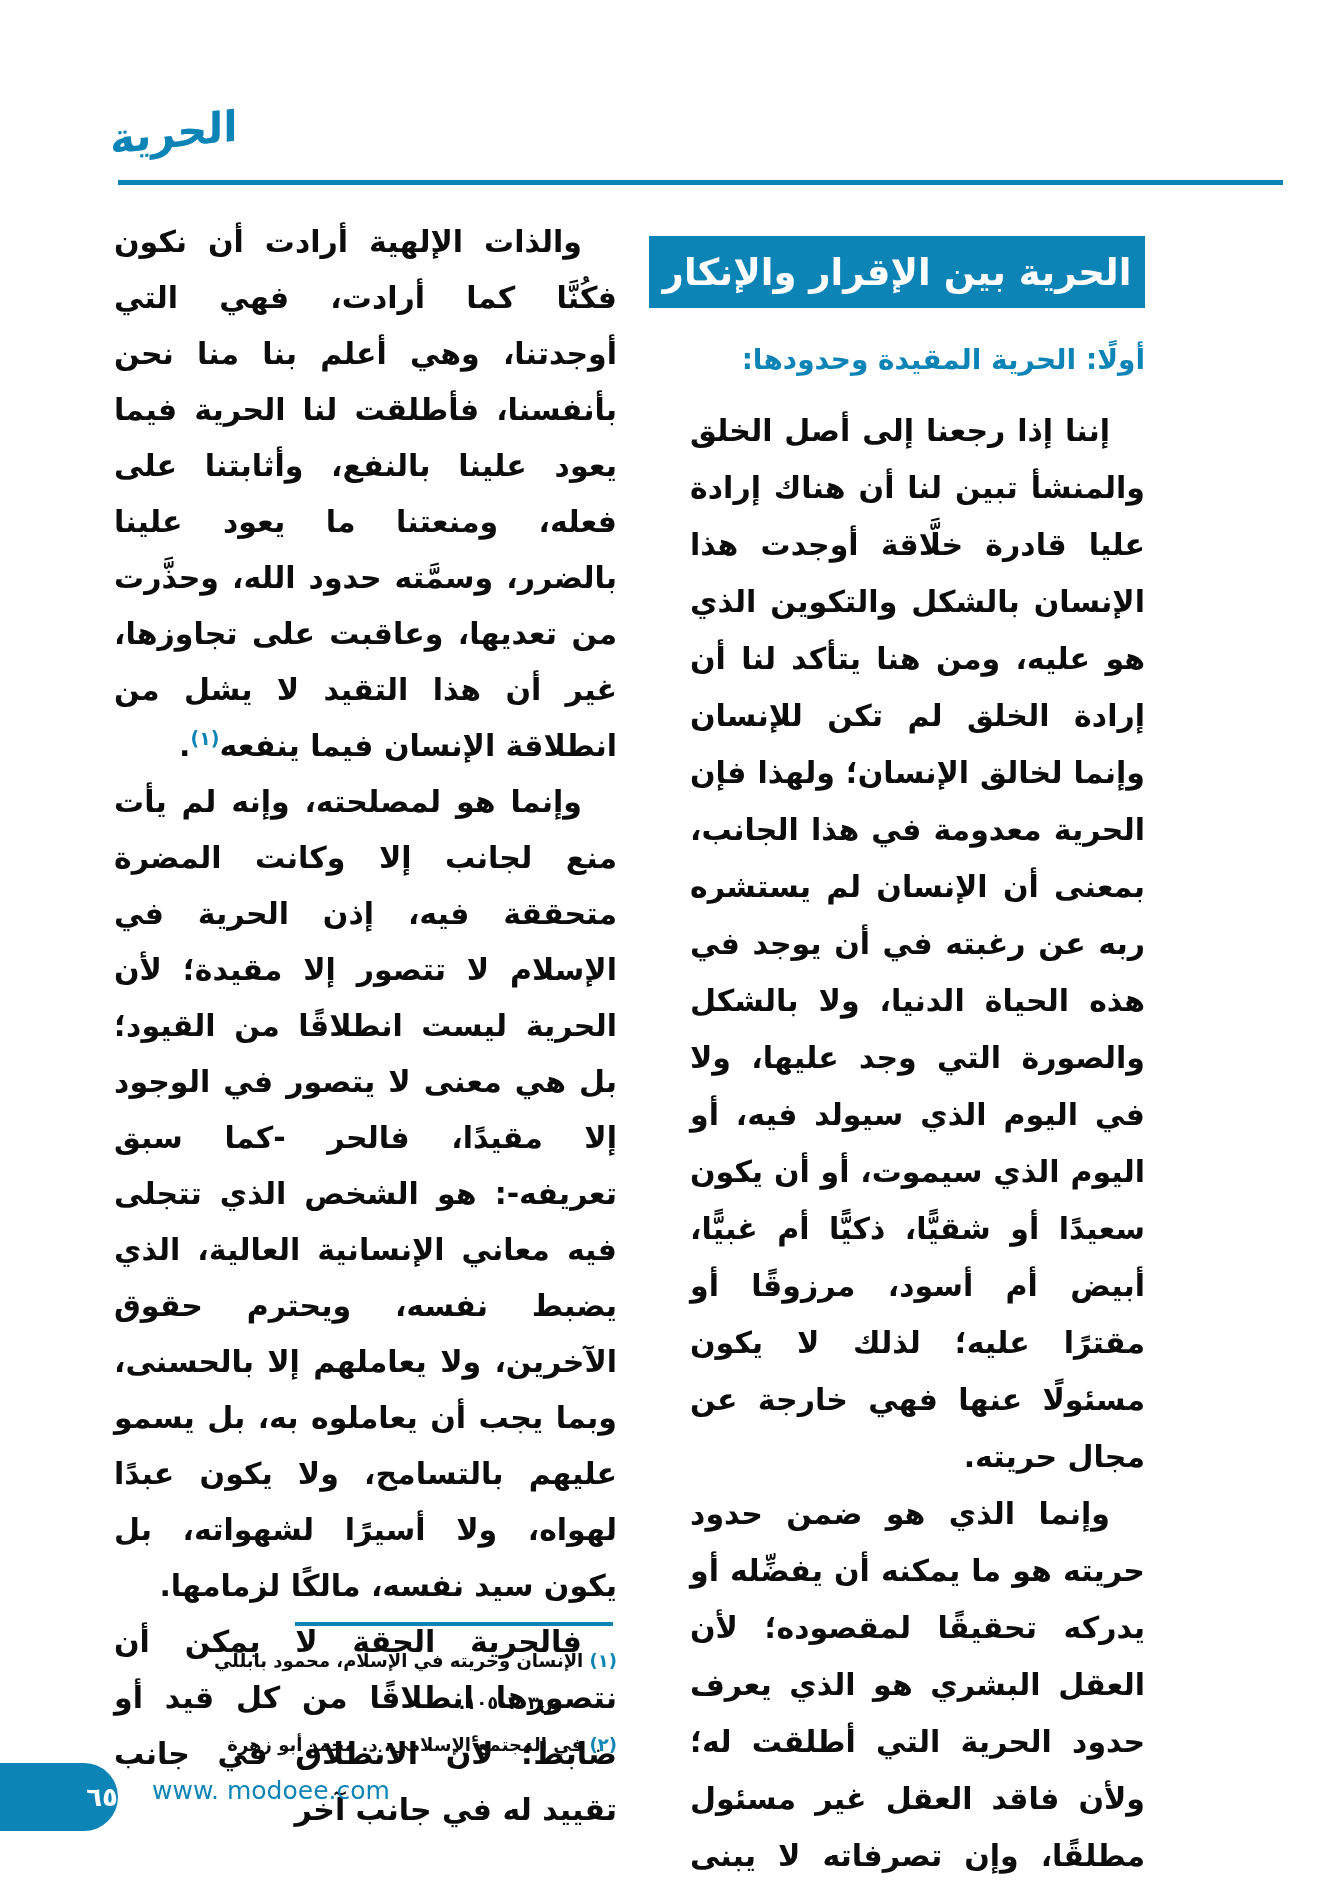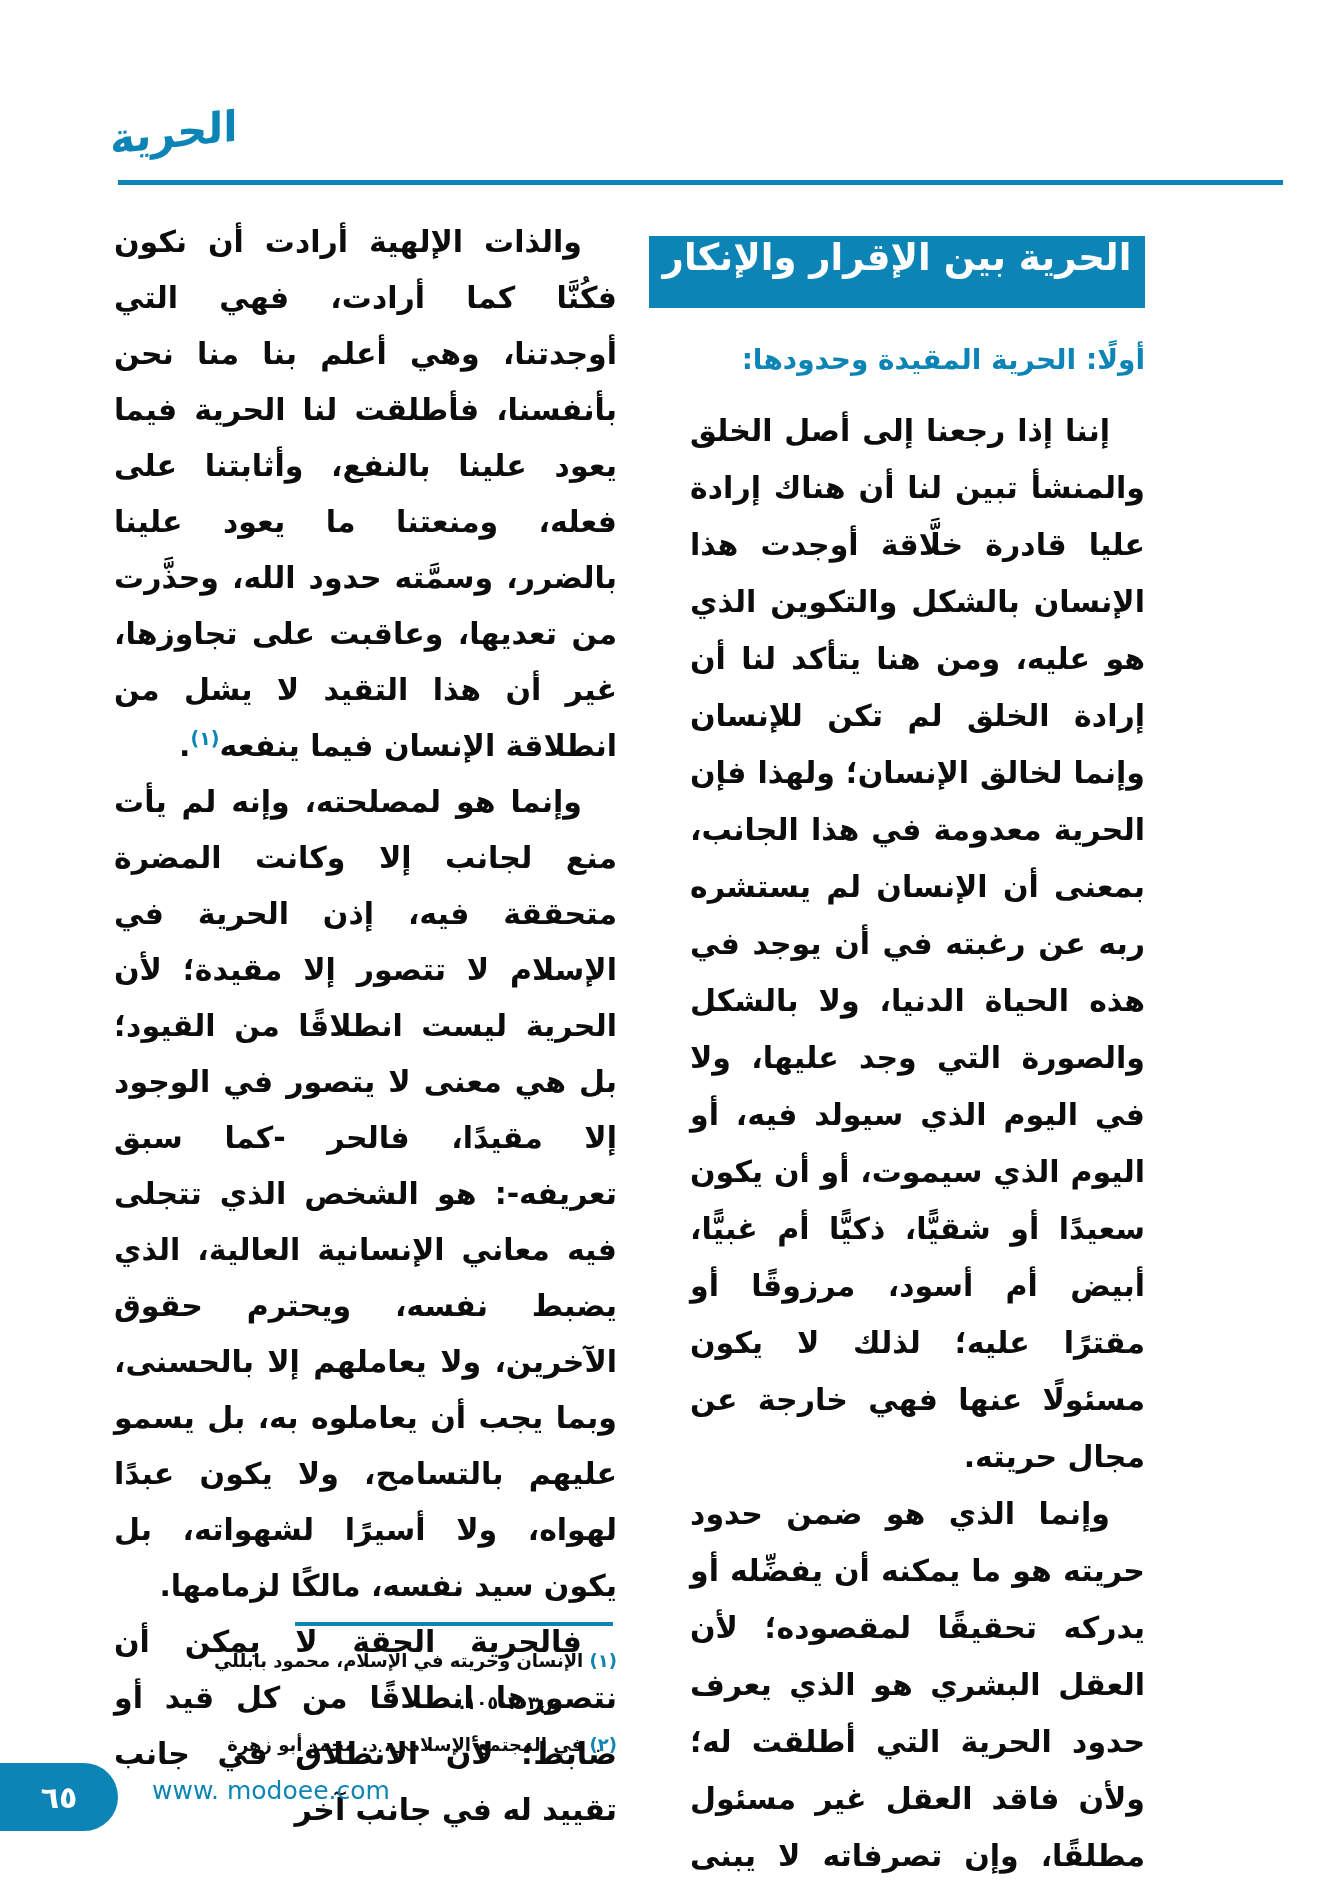--- a/index.html
+++ b/index.html
@@ -25,21 +25,21 @@
     position: absolute; left: 118px; top: 180px;
     width: 1165px; height: 5px;
     background: var(--accent);
   }
 
   
   .title-box {
     position: absolute; left: 649px; top: 236px;
     width: 496px; height: 72px;
     background: var(--accent);
-    display: flex; justify-content: center;
+    display: flex; align-items: center; justify-content: center;
     color: #ffffff; font-size: 37px; font-weight: bold;
     letter-spacing: 0;
   }
 
   
   .col {
     position: absolute;
     direction: rtl;
     text-align: justify;
     color: #0d0d0d;
@@ -87,22 +87,22 @@
     text-align: right;
   }
   .fn-marker { color: var(--accent); }
 
   
   .page-pill {
     position: absolute; left: 0; top: 1763px;
     width: 118px; height: 68px;
     background: var(--accent);
     border-radius: 0 34px 34px 0;
-    display: flex; align-items: center; justify-content: center;
-    color: #ffffff; font-size: 30px; font-weight: bold;
+    display: flex; align-items: center; justify-content: flex-start;
+    color: #ffffff; font-size: 26px; font-weight: bold;
   }
   .site-url {
     position: absolute; left: 152px; top: 1776px;
     direction: ltr;
     color: var(--accent);
     font-size: 25px; font-weight: normal;
     text-decoration: none;
   }
 </style>
 </head>

